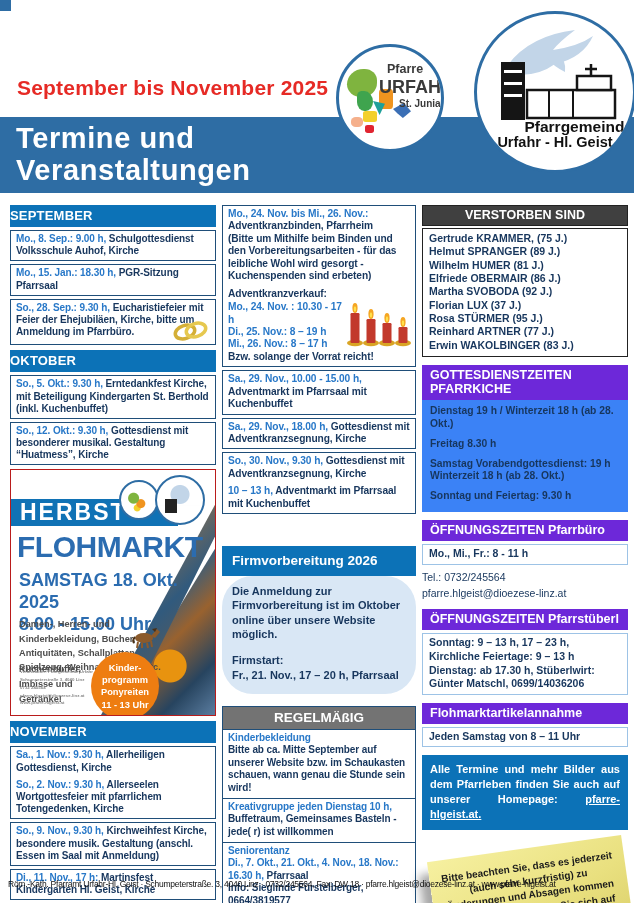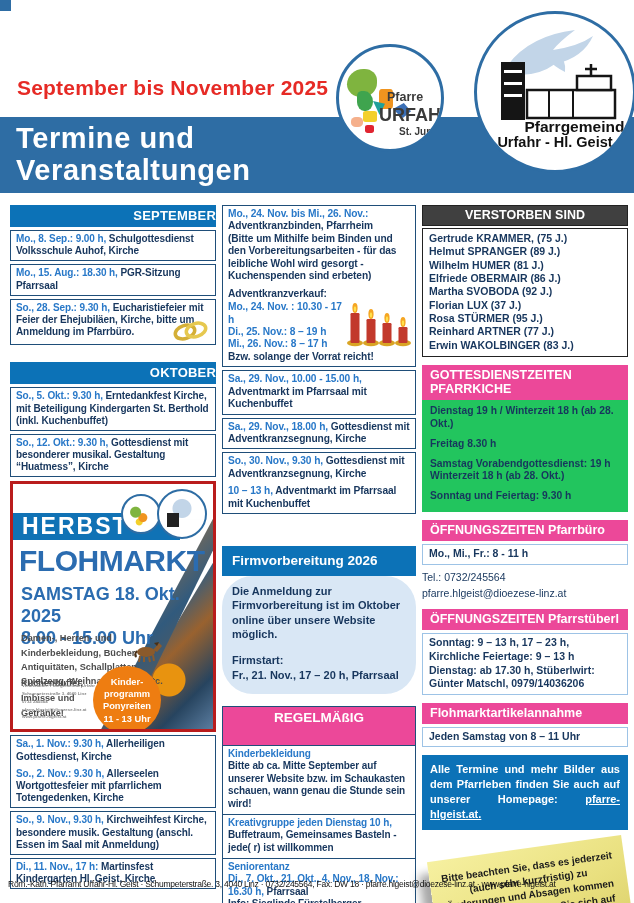--- a/index.html
+++ b/index.html
@@ -7,41 +7,41 @@
        font-family:"Liberation Sans",sans-serif;-webkit-font-smoothing:antialiased;}
   
   .corner-mark{position:absolute;left:0;top:0;width:11px;height:11px;background:#2E6DA4;}
   .period{position:absolute;left:17px;top:76px;font-size:21px;font-weight:bold;color:#E62A25;letter-spacing:.2px;}
   .banner{position:absolute;left:0;top:117px;width:634px;height:76px;background:#2E6DA4;z-index:1;}
   .banner-text{padding:5px 0 0 16px;color:#fff;font-size:29px;font-weight:bold;line-height:1.12;letter-spacing:.6px;}
   .logo{position:absolute;border-radius:50%;background:#fff;z-index:5;overflow:hidden;}
   .logo1{left:336px;top:44px;width:102px;height:102px;border:3px solid #2E6DA4;}
   .logo2{left:474px;top:11px;width:156px;height:156px;border:3px solid #2E6DA4;}
   .logo1 .txt{position:absolute;left:40px;top:16px;color:#3a3a3a;line-height:1;}
-  .logo1 .t1{font-size:12.5px;font-weight:600;padding-left:8px;margin-top:28px;}
+  .logo1 .t1{font-size:12.5px;font-weight:600;padding-left:8px;}
   .logo1 .t2{font-size:18px;font-weight:600;margin-top:2px;}
   .logo1 .t3{font-size:10px;font-weight:600;margin-top:3px;padding-left:20px;}
   .blob{position:absolute;}
   .logo2 .txt{position:absolute;left:0;right:0;top:104px;text-align:center;color:#111;font-weight:600;line-height:1.1;}
   .logo2 .t1{font-size:15.5px;text-align:right;}
   .logo2 .t2{font-size:14.5px;}
   
   .col{position:absolute;top:205px;}
   .col-left{left:10px;width:206px;}
   .col-mid{left:222px;width:194px;}
   .col-right{left:422px;width:206px;}
-  .mh{background:#0C72B7;color:#fff;text-align:right;font-weight:bold;font-size:13px;padding:3px 0 4px;letter-spacing:.2px;}
-  .mt{margin-top:17px;}
+  .mh{background:#0C72B7;color:#fff;text-align:left;font-weight:bold;font-size:13px;padding:3px 0 4px;letter-spacing:.2px;}
+  .mt{margin-top:5px;}
   .ev{border:1.5px solid #1F4E79;margin-top:3px;padding:2px 5px 3px;font-weight:bold;font-size:10px;line-height:1.22;color:#17365D;letter-spacing:-.1px;position:relative;}
   .ev p{margin:0 0 5px;}
   .ev p:last-child{margin:0;}
   .d{color:#2878C8;}
   .rings{position:absolute;right:6px;bottom:2px;}
   
-  .poster{margin-top:4px;position:relative;height:245px;background:#fff;border:3px solid #b91c1c;overflow:hidden;}
+  .poster{margin-top:4px;position:relative;height:245px;background:#fff;border:1px solid #b91c1c;overflow:hidden;}
   .p-herbst{position:absolute;left:0;top:29px;width:158px;height:27px;background:#1072B5;color:#fff;font-size:23px;font-weight:bold;letter-spacing:2px;padding-left:9px;line-height:27px;z-index:2;}
   .mini{position:absolute;border-radius:50%;background:#fff;z-index:3;}
   .mini1{left:108px;top:10px;width:36px;height:36px;border:2px solid #2E6DA4;
          background:radial-gradient(circle at 35% 45%,#7FB43F 0 5px,transparent 6px),
                     radial-gradient(circle at 55% 60%,#F0941F 0 4px,transparent 5px),
                     radial-gradient(circle at 45% 72%,#F3D02A 0 3px,transparent 4px),#fff;}
   .mini2{left:144px;top:5px;width:46px;height:46px;border:2px solid #2E6DA4;
          background:radial-gradient(circle at 50% 38%,#C2D5E8 0 9px,transparent 10px),
                     linear-gradient(#fff 60%,#e8e8e8 61%,#fff 62%),#fff;}
   .mini2::after{content:"";position:absolute;left:8px;top:22px;width:12px;height:14px;background:#222;}
@@ -60,28 +60,28 @@
      background:linear-gradient(135deg,#4a637a 0%,#c27c33 35%,#315a7d 65%,#8a5a2e 100%);}
   
   .col-mid .ev{font-size:10.2px;}
   .candles{float:right;width:66px;margin:0 -2px 0 2px;}
   .firm{margin-top:32px;}
   .firm-h{background:#0C72B7;color:#fff;font-weight:bold;font-size:13.5px;padding:7px 10px 8px;}
   .firm-b{background:#D9E7F5;padding:8px 10px 12px;font-weight:bold;font-size:11px;color:#17365D;line-height:1.3;border-radius:31px;}
   .firm-b p{margin:0 0 12px;}
   .firm-b p:last-child{margin:0;}
   .reg{border:1.5px solid #1F4E79;margin-top:12px;}
-  .reg-h{background:#ec4899;color:#fff;text-align:center;font-weight:bold;font-size:13.5px;padding:3px 0 20px;}
+  .reg-h{background:#737373;color:#fff;text-align:center;font-weight:bold;font-size:13.5px;padding:3px 0 4px;}
   .reg-i{padding:2px 5px 4px;font-size:10px;font-weight:bold;color:#17365D;line-height:1.24;border-top:1.5px solid #1F4E79;letter-spacing:-.1px;}
   .reg-t{color:#2878C8;}
   
   .dec-h{background:#404040;border:1.5px solid #222;color:#fff;text-align:center;font-weight:bold;font-size:12.5px;padding:2px 0 3px;}
   .dec-list{border:1.5px solid #222;margin-top:2px;padding:3px 6px 4px;font-weight:bold;font-size:10.5px;line-height:1.27;color:#17365D;}
-  .rh{background:#ec4899;color:#fff;font-weight:bold;font-size:12.5px;padding:3px 8px 4px;margin-top:8px;}
-  .svc-b{background:#22c55e;padding:5px 8px 9px;font-weight:bold;font-size:10.3px;color:#17365D;line-height:1.25;}
+  .rh{background:#6d28d9;color:#fff;font-weight:bold;font-size:12.5px;padding:3px 8px 4px;margin-top:8px;}
+  .svc-b{background:#3b82f6;padding:5px 8px 9px;font-weight:bold;font-size:10.3px;color:#17365D;line-height:1.25;}
   .svc-b p{margin:0 0 7px;}
   .svc-b p:last-child{margin:0;}
   .pre{white-space:pre-line;}
   .box-b{border:1.2px solid #9DC3E6;margin-top:3px;padding:2px 6px 3px;font-weight:bold;font-size:10.5px;color:#17365D;line-height:1.3;}
   .contact{margin-top:5px;font-size:10.5px;color:#17365D;line-height:1.5;}
   .home-box{margin-top:8px;background:#0C72B7;color:#fff;font-weight:bold;font-size:11px;line-height:1.35;padding:7px 8px 8px;text-align:justify;}
   .lnk{text-decoration:underline;cursor:pointer;}
   .note{margin-top:18px;margin-left:12px;width:176px;background:linear-gradient(155deg,#F6F0A0,#E9E07F 55%,#D8CC66);transform:rotate(-8deg);box-shadow:-10px 12px 10px rgba(0,0,0,.35);padding:12px 10px 18px;font-weight:bold;font-size:10px;line-height:1.42;color:#1c1c1c;text-align:center;position:relative;}
   
   .footer{position:absolute;left:8px;top:879px;width:620px;font-size:8.5px;letter-spacing:-.25px;color:#111;white-space:nowrap;overflow:hidden;}
@@ -138,21 +138,21 @@
   </div>
 </div>
 
 <div class="col col-left">
 
   <div class="mh">SEPTEMBER</div>
   <div class="ev">
     <span class="d">Mo., 8. Sep.: 9.00 h, </span><span>Schulgottesdienst Volksschule Auhof, Kirche</span>
   </div>
   <div class="ev">
-    <span class="d">Mo., 15. Aug.: 18.30 h, </span><span>PGR-Sitzung Pfarrsaal</span>
+    <span class="d">Mo., 15. Jan.: 18.30 h, </span><span>PGR-Sitzung Pfarrsaal</span>
   </div>
   <div class="ev" style="padding-bottom:6px;">
     <span class="d">So., 28. Sep.: 9.30 h, </span><span>Eucharistiefeier mit Feier der Ehejubiläen, Kirche, bitte um Anmeldung im Pfarrbüro.</span>
     <svg class="rings" width="38" height="22" viewBox="0 0 38 22">
       <ellipse cx="14" cy="12" rx="10" ry="6.5" fill="none" stroke="#D4AF37" stroke-width="3.5" transform="rotate(-18 14 12)"></ellipse>
       <ellipse cx="25" cy="10" rx="10" ry="6.5" fill="none" stroke="#E6C84F" stroke-width="3.5" transform="rotate(-18 25 10)"></ellipse>
     </svg>
   </div>
 
   <div class="mh mt">OKTOBER</div>
@@ -192,20 +192,21 @@
       <div>Ponyreiten</div>
       <div>11 - 13 Uhr</div>
     </div>
     <div class="fineprint">Veranstalter: Pfarrgemeinde Urfahr - Hl. Geist
 Schumpeterstraße 3, 4040 Linz
 0732 245564
 pfarre.hlgeist@dioezese-linz.at
 www.pfarre-hlgeist.at</div>
   </div>
 
+  <div class="mh mt">NOVEMBER</div>
   <div class="ev">
     <p><span class="d">Sa., 1. Nov.: 9.30 h, </span><span>Allerheiligen Gottesdienst, Kirche</span></p>
     <p><span class="d">So., 2. Nov.: 9.30 h, </span><span>Allerseelen Wortgottesfeier mit pfarrlichem Totengedenken, Kirche</span></p>
   </div>
   <div class="ev">
     <span class="d">So., 9. Nov., 9.30 h, </span><span>Kirchweihfest Kirche, besondere musik. Gestaltung (anschl. Essen im Saal mit Anmeldung)</span>
   </div>
   <div class="ev">
     <span class="d">Di., 11. Nov., 17 h: </span><span>Martinsfest Kindergarten Hl. Geist, Kirche</span>
   </div>
@@ -328,21 +329,21 @@
   <div class="contact">
     <div>Tel.: 0732/245564</div>
     <div>pfarre.hlgeist@dioezese-linz.at</div>
   </div>
 
   <div class="rh">ÖFFNUNGSZEITEN Pfarrstüberl</div>
   <div class="box-b">
     <div>Sonntag: 9 – 13 h, 17 – 23 h,</div>
     <div>Kirchliche Feiertage: 9 – 13 h</div>
     <div>Dienstag: ab 17.30 h, Stüberlwirt:</div>
-    <div>Günter Matschl, 0979/14036206</div>
+    <div>Günter Matschl, 0699/14036206</div>
   </div>
 
   <div class="rh">Flohmarktartikelannahme</div>
   <div class="box-b">Jeden Samstag von 8 – 11 Uhr</div>
 
   <div class="home-box">
     <span>Alle Termine und mehr Bilder aus dem Pfarrleben finden Sie auch auf unserer Homepage: </span><span class="lnk">pfarre-hlgeist.at.</span>
   </div>
 
   <div class="note">

